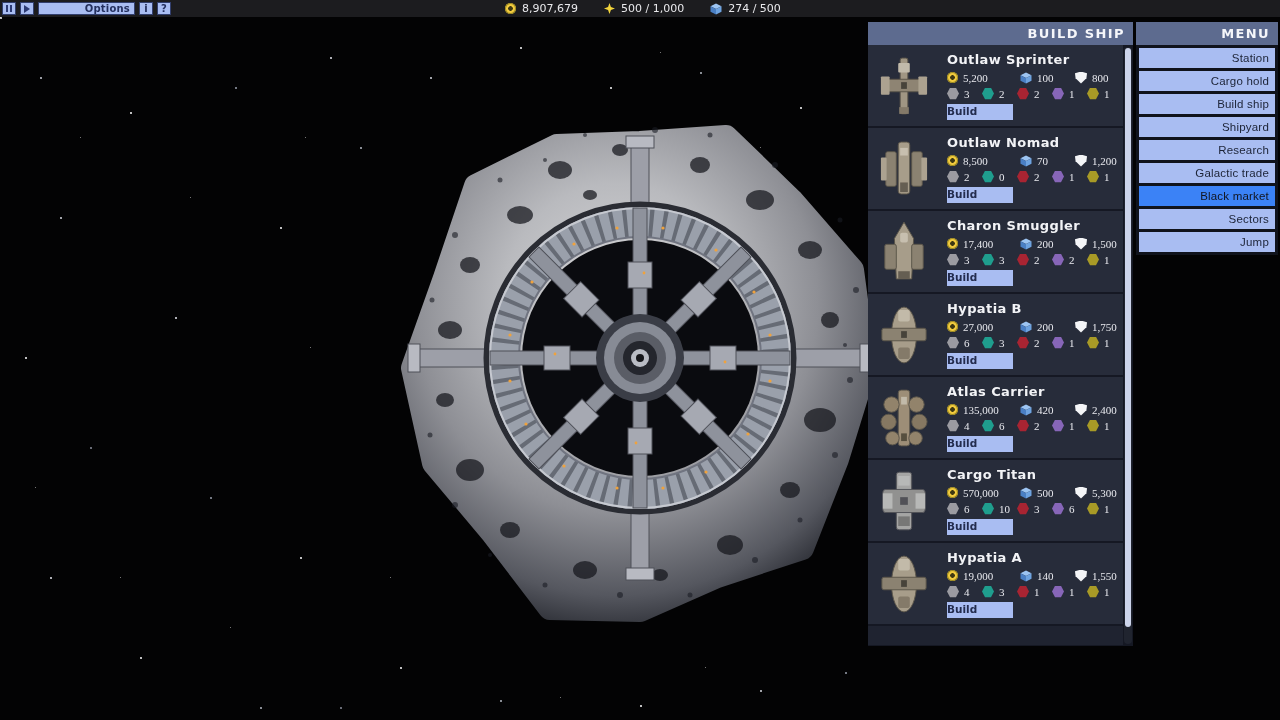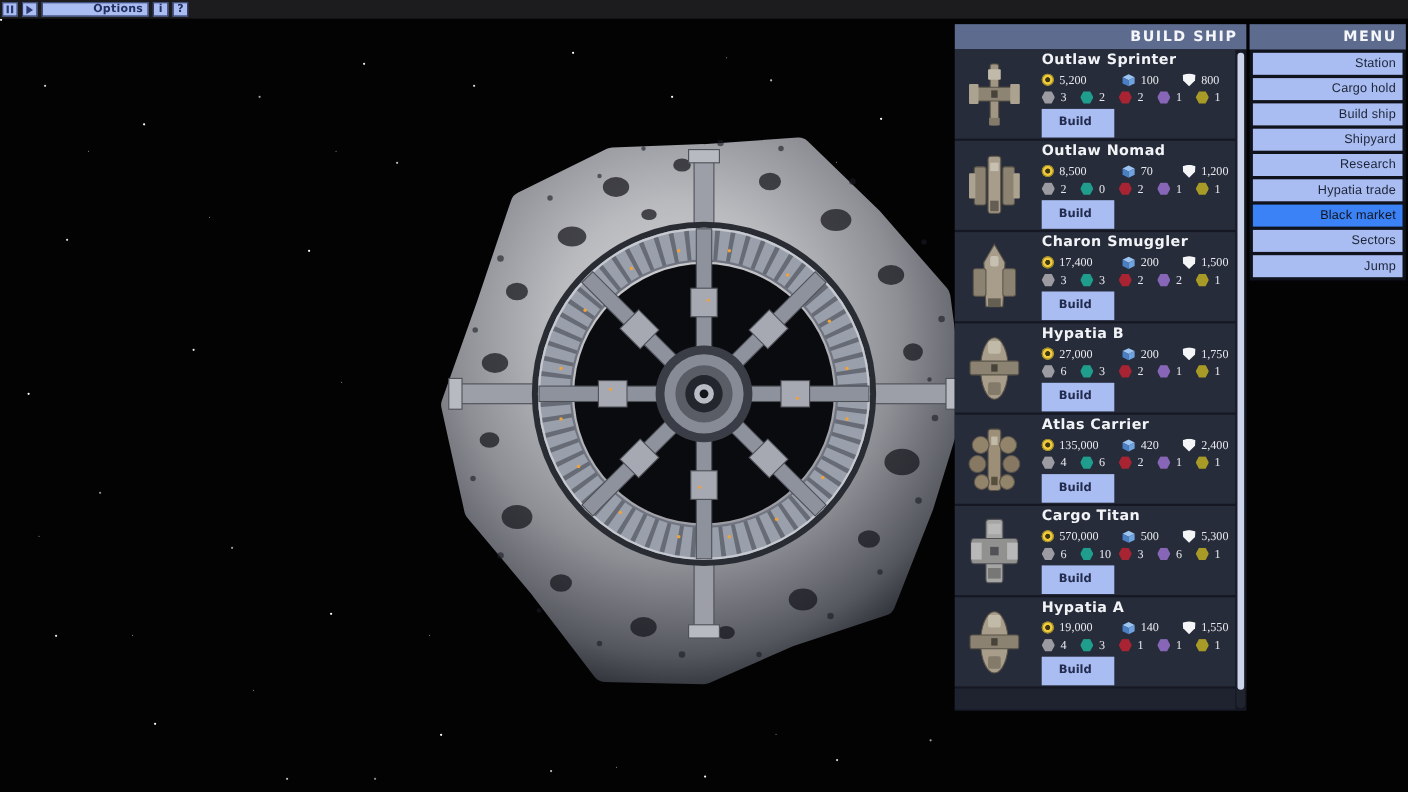--- a/index.html
+++ b/index.html
@@ -56,23 +56,23 @@
   .ship-list { position:relative; flex:1; background:#151823; padding-right:10px; }
   .ship-card { height:81px; margin-bottom:2px; background:#272c3a; display:flex; align-items:center; padding-left:8px; }
   .ship-thumb { width:58px; height:72px; display:flex; align-items:center; justify-content:center; }
   .ship-thumb svg { width:50px; height:66px; opacity:.92; }
   .ship-info { margin-left:16px; width:176px; }
   .ship-name { color:#f2f3f6; font-size:13px; font-weight:bold; letter-spacing:.4px; margin-bottom:5px; }
   .stat-row { display:flex; align-items:center; margin-bottom:4px; }
   .stat { display:flex; align-items:center; gap:5px; color:#e8e9ee; font-size:11px;font-family:Liberation Serif, serif; }
   .w1 { width:73px; } .w2 { width:55px; } .w3 { width:48px; }
   .hw { width:35px; }
-  .build-btn { display:block; width:66px; height:26px; margin-top:4px; background:#a9bdf2; border:none;
+  .build-btn { display:block; width:66px; height:16px; margin-top:4px; background:#a9bdf2; border:none;
                color:#232c4e; font-family:inherit; font-size:10.5px; font-weight:bold;
-               text-align:center; padding-right:5px; line-height:13px; cursor:pointer; }
+               text-align:left; padding-right:5px; line-height:13px; cursor:pointer; }
   .list-footer { height:19px; background:#1f2330; }
   .scrollbar { position:absolute; right:1px; top:2px; bottom:2px; width:8px; background:#20242f; border-radius:4px; }
   .scroll-thumb { position:absolute; left:1px; right:1px; top:1px; height:97%; background:#ccd4ea; border-radius:4px; }
 
   
   .menu-panel { position:absolute; left:1136px; top:22px; width:142px; background:#10131c;
                 padding-bottom:3px; z-index:20; }
   .menu-panel .panel-header { margin:0; }
   .menu-btn { display:block; width:136px; height:20px; margin:3px auto 0 auto; background:#a9bdf2; border:none;
               color:#1c2336; font-family:Liberation Sans, sans-serif; font-size:11.5px; text-align:right; padding-right:6px;
@@ -301,20 +301,36 @@
         <i></i>
       </span>
   </div>
   <div class="tb-btn tb-sq">
     <span class="glyph-play"></span>
   </div>
   <div class="tb-btn tb-options">Options</div>
   <div class="tb-btn tb-sq">i</div>
   <div class="tb-btn tb-sq">?</div>
 
+  <div class="resources">
+    <span class="res">
+      <span class="ic-coin"></span>
+      <span>8,907,679</span>
+    </span>
+    <span class="res">
+      <span class="ic-energy"></span>
+      <span>500 / 1,000</span>
+    </span>
+    <span class="res">
+      <svg class="ic-cube">
+          <use href="#sym-cube"></use>
+        </svg>
+      <span>274 / 500</span>
+    </span>
+  </div>
 </div>
 
 <div class="build-panel">
   <div class="panel-header">BUILD SHIP</div>
   <div class="ship-list">
 
     <div class="ship-card">
       <div class="ship-thumb">
         <svg>
             <use href="#sym-ship-sprinter"></use>
@@ -671,17 +687,17 @@
   </div>
 </div>
 
 <div class="menu-panel">
   <div class="panel-header">MENU</div>
   <button class="menu-btn">Station</button>
   <button class="menu-btn">Cargo hold</button>
   <button class="menu-btn">Build ship</button>
   <button class="menu-btn">Shipyard</button>
   <button class="menu-btn">Research</button>
-  <button class="menu-btn">Hypatia trade</button>
+  <button class="menu-btn">Galactic trade</button>
   <button class="menu-btn active">Black market</button>
   <button class="menu-btn">Sectors</button>
   <button class="menu-btn">Jump</button>
 </div>
 
 </body></html>

